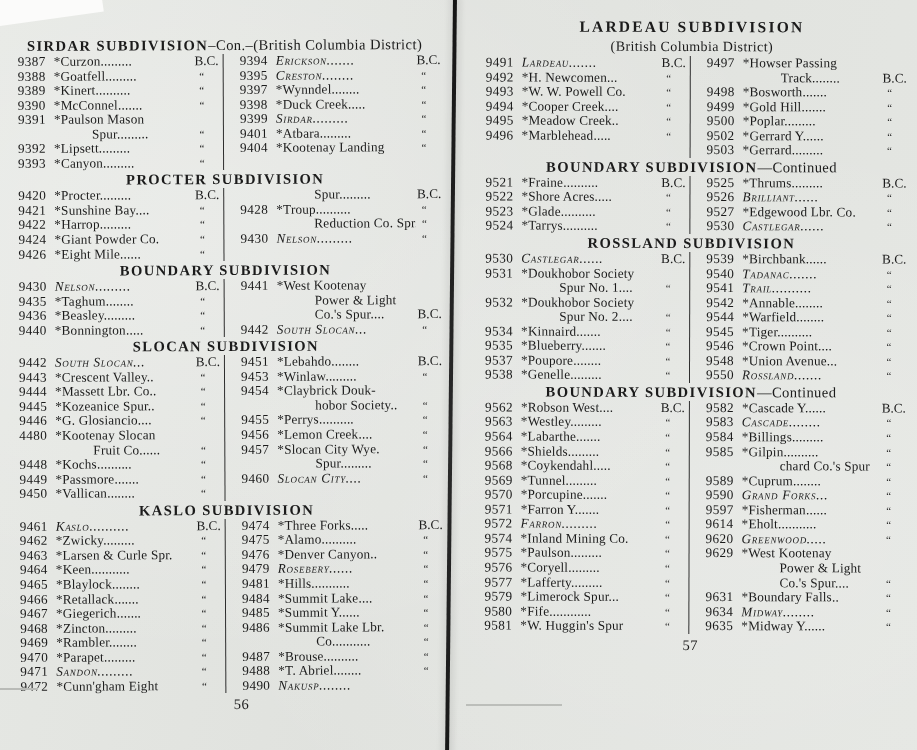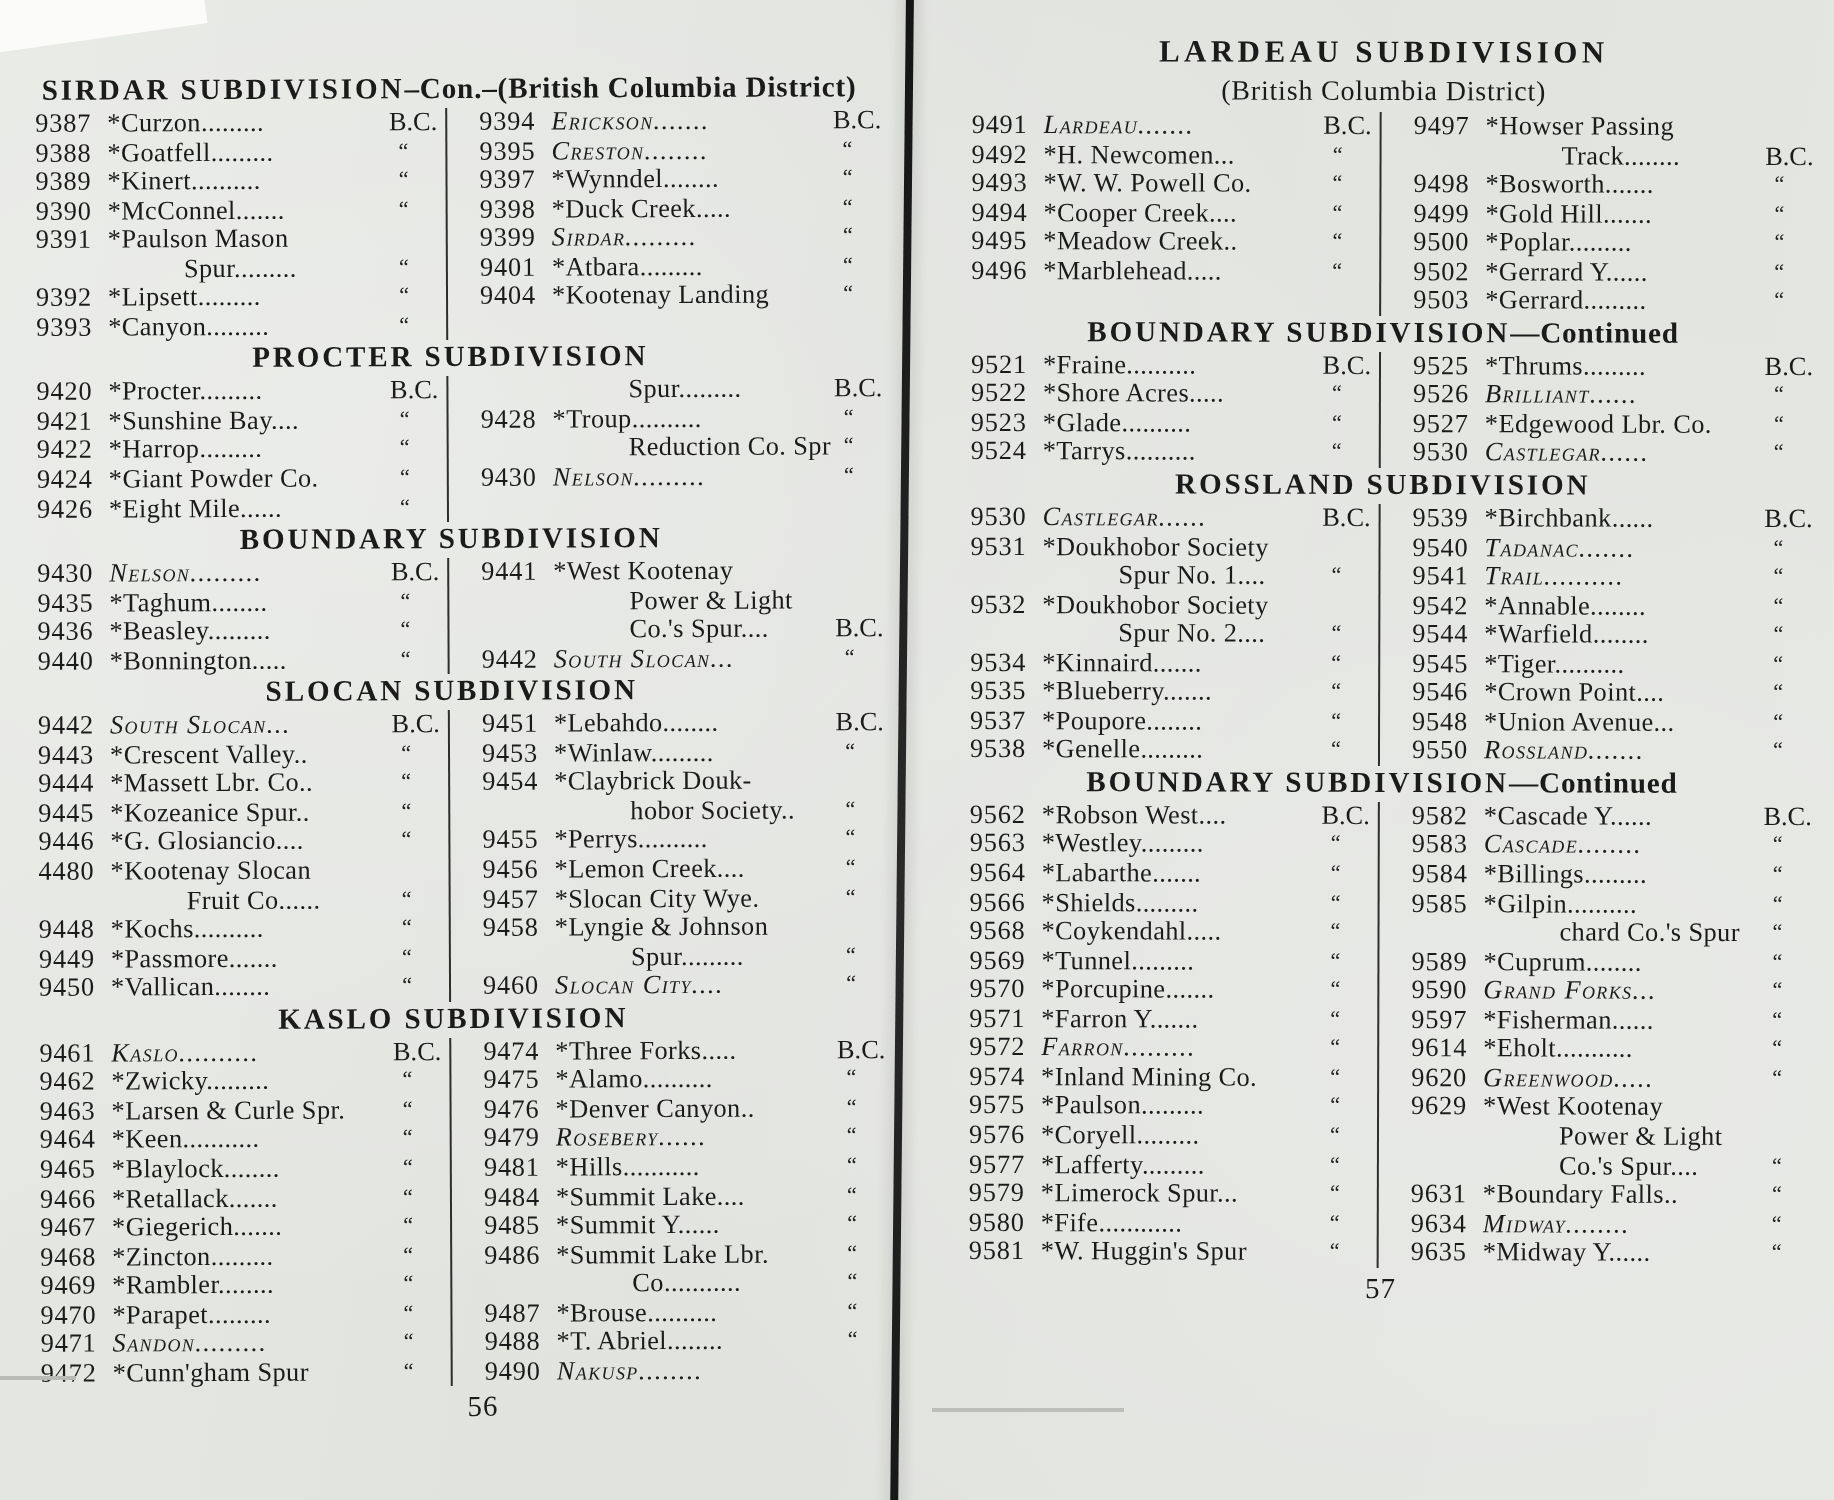--- a/index.html
+++ b/index.html
@@ -34,21 +34,21 @@
     position:absolute;left:466px;top:704px;width:96px;height:2px;background:#bcbeba;
   }
   .page{position:absolute;top:0;height:750px;box-sizing:border-box;}
   .page-left{left:0;width:452px;padding:37px 8px 0 8px;transform:rotate(-0.25deg);}
   .page-right{left:464px;width:450px;padding:17px 6px 0 10px;transform:rotate(0.15deg);}
   .section{margin-bottom:1px;}
   .section-heading{
     text-align:center;font-weight:bold;font-size:14.6px;
     letter-spacing:1.4px;line-height:17px;white-space:nowrap;
   }
-  .section-heading .h-suffix{font-weight:bold;letter-spacing:0.4px;}
+  .section-heading .h-suffix{font-weight:normal;letter-spacing:0.4px;}
   .page-right .section:first-child .section-heading{font-size:15.5px;letter-spacing:2.2px;line-height:20px;}
   .subheading{text-align:center;font-size:14px;letter-spacing:0.4px;line-height:19px;}
   .cols{display:flex;align-items:stretch;}
   .col{flex:1 1 0;min-width:0;padding:0 2px;}
   .col + .col{border-left:1.3px solid #2e2e2e;margin-left:2px;padding-left:7px;}
   .row{display:flex;font-size:13.2px;line-height:14.55px;white-space:nowrap;}
   .num{flex:none;width:37px;text-align:right;margin-right:8px;letter-spacing:0.4px;}
   .name{flex:1 1 auto;min-width:0;overflow:hidden;letter-spacing:0.2px;}
   .name.sc{font-variant:small-caps;letter-spacing:0.7px;font-style:italic;}
   .name.indent{padding-left:38px;}
@@ -335,25 +335,20 @@
               <span class="num">9456</span>
               <span class="name">*Lemon Creek....</span>
               <span class="prov ditto">“</span>
             </div>
             <div class="row">
               <span class="num">9457</span>
               <span class="name">*Slocan City Wye.</span>
               <span class="prov ditto">“</span>
             </div>
             <div class="row">
-              <span class="num">9458</span>
-              <span class="name">*Lyngie &amp; Johnson</span>
-              <span class="prov"></span>
-            </div>
-            <div class="row">
               <span class="num"></span>
               <span class="name indent">Spur.........</span>
               <span class="prov ditto">“</span>
             </div>
             <div class="row">
               <span class="num">9460</span>
               <span class="name sc">Slocan City....</span>
               <span class="prov ditto">“</span>
             </div>
           </div>
@@ -413,21 +408,21 @@
               <span class="name">*Parapet.........</span>
               <span class="prov ditto">“</span>
             </div>
             <div class="row">
               <span class="num">9471</span>
               <span class="name sc">Sandon.........</span>
               <span class="prov ditto">“</span>
             </div>
             <div class="row">
               <span class="num">9472</span>
-              <span class="name">*Cunn'gham Spur</span>
+              <span class="name">*Cunn'gham Eight</span>
               <span class="prov ditto">“</span>
             </div>
           </div>
           <div class="col">
             <div class="row">
               <span class="num">9474</span>
               <span class="name">*Three Forks.....</span>
               <span class="prov">B.C.</span>
             </div>
             <div class="row">

